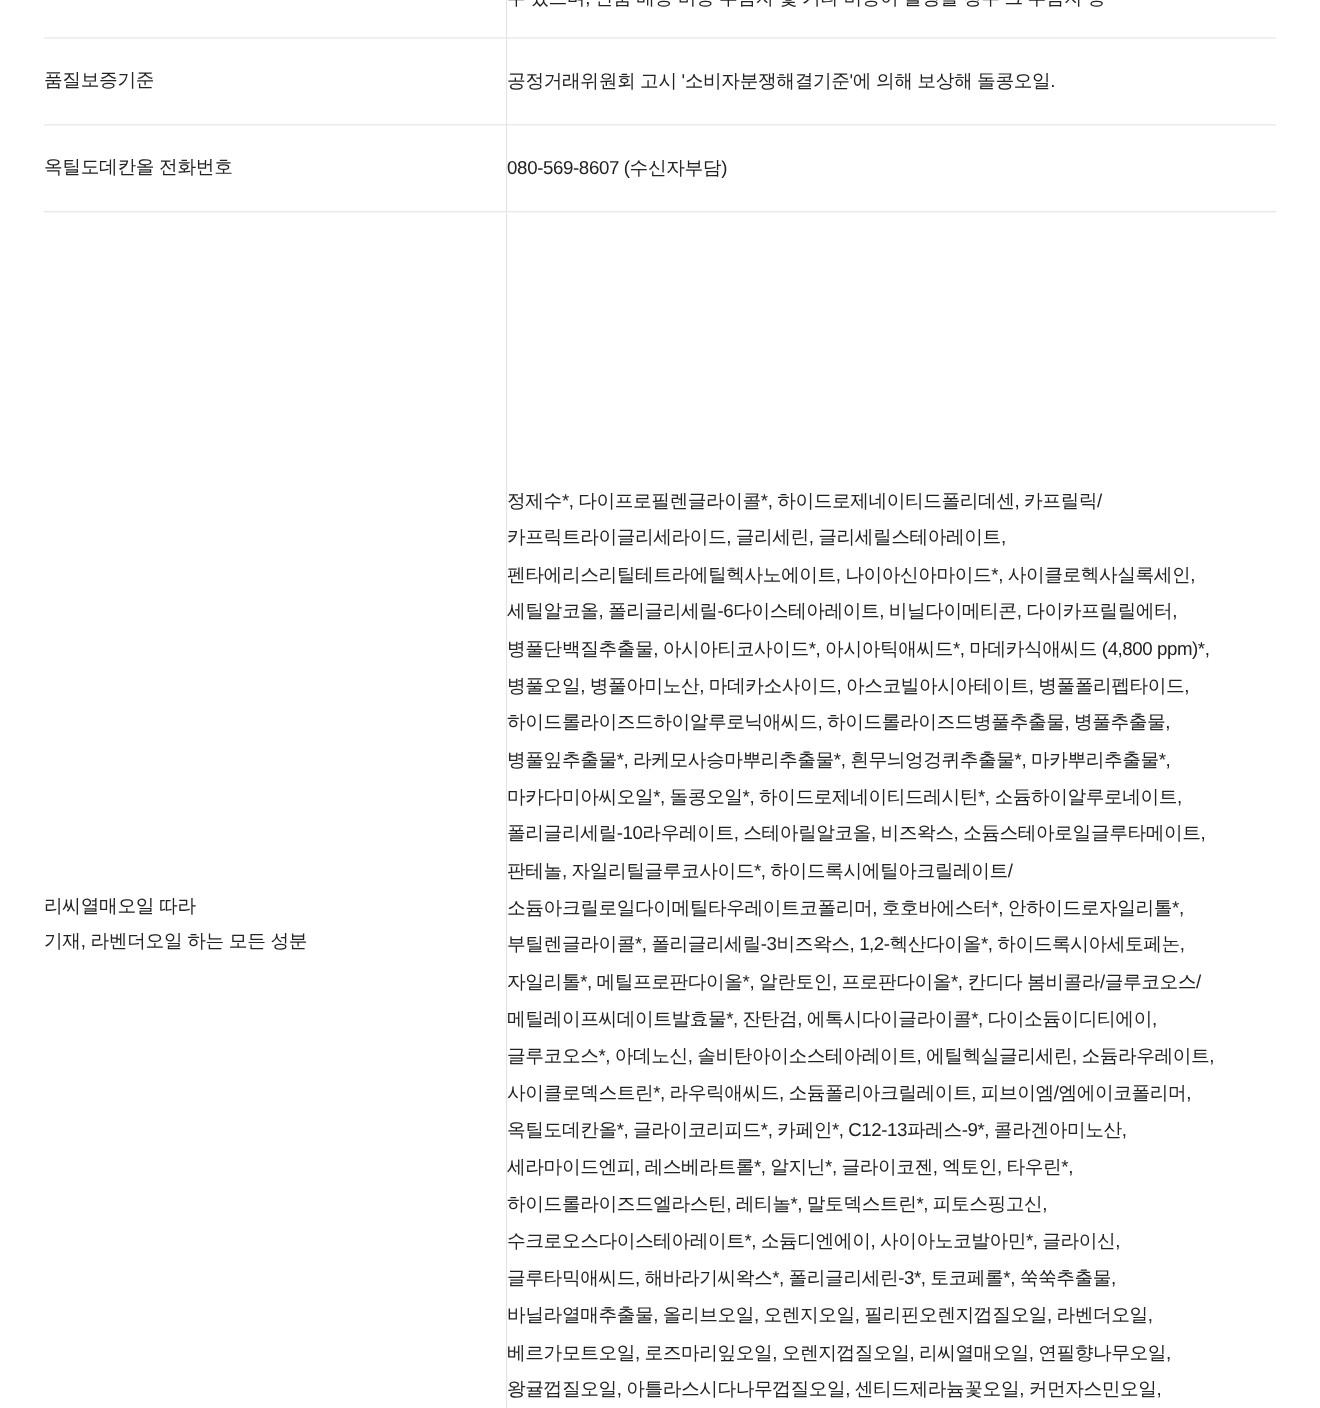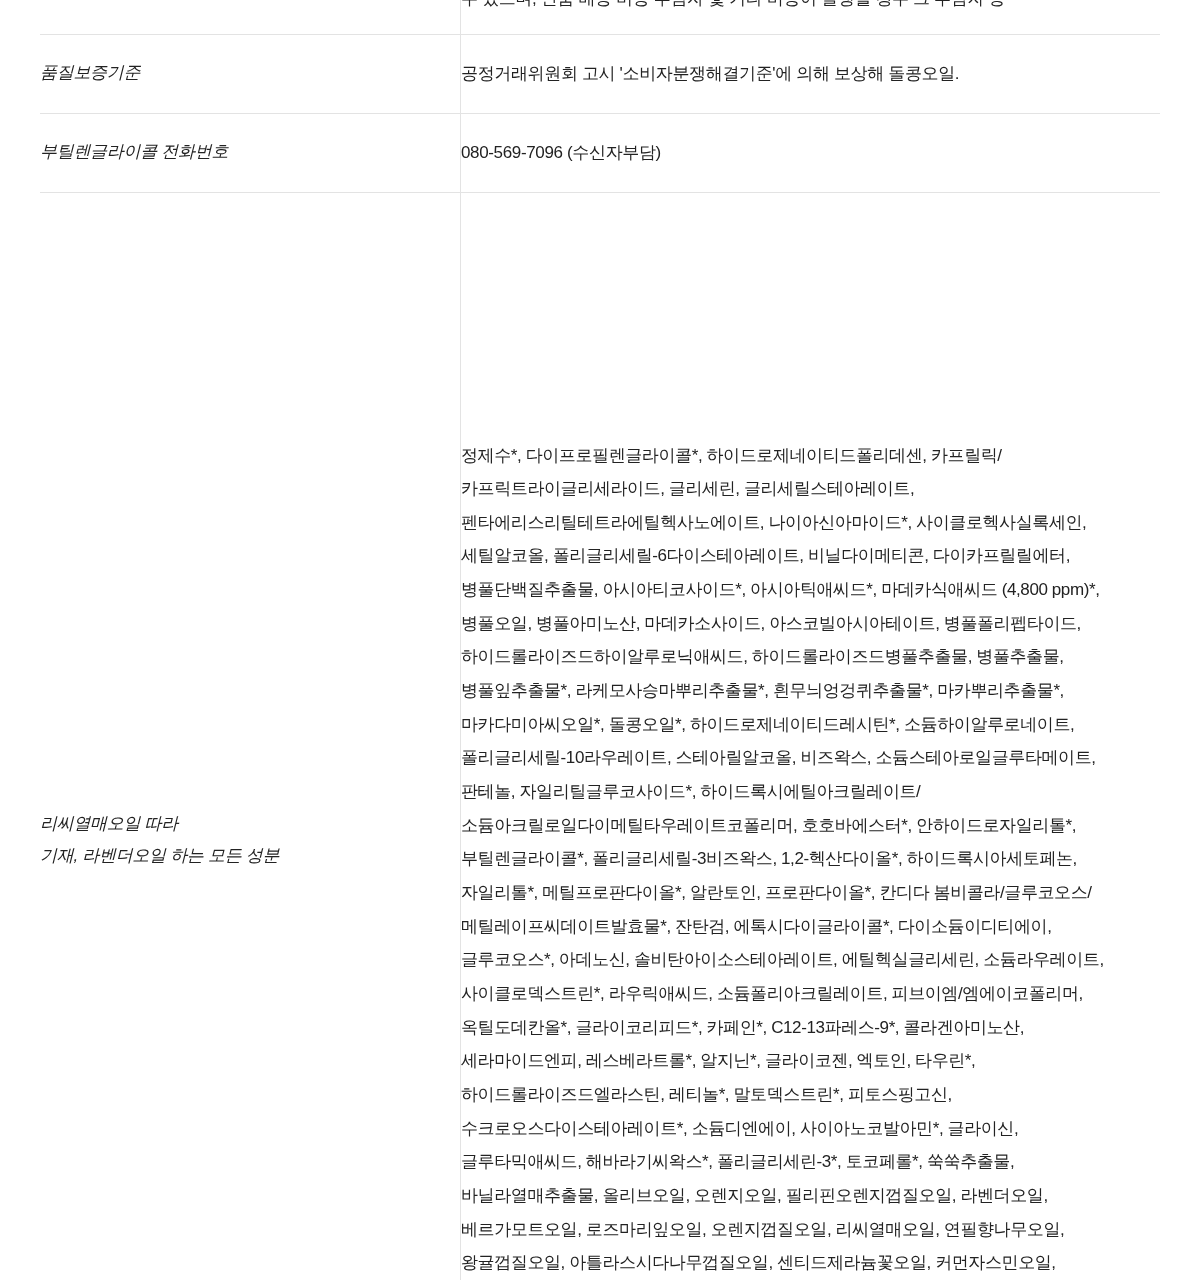--- a/index.html
+++ b/index.html
@@ -31,21 +31,20 @@
     padding: 0;
   }
   .label-cell {
     width: 420px;
     padding: 26px 0 26px 32px;
     font-size: 17px;
     line-height: 1.7;
     color: #222222;
     letter-spacing: -0.3px;
     font-weight: 400;
-    font-style: italic;
   }
   .value-cell {
     padding: 26px 40px 26px 44px;
     font-size: 17px;
     line-height: 1.75;
     color: #222222;
     letter-spacing: -0.35px;
     border-left: 1px solid #e3e3e3;
   }
   
@@ -112,22 +111,22 @@
         <span class="clipped-text">수 있으며, 반품 배송 비용 부담자 및 기타 비용이 발생할 경우 그 부담자 등</span>
       </td>
     </tr>
 
     <tr class="warranty-row">
       <td class="label-cell">품질보증기준</td>
       <td class="value-cell">공정거래위원회 고시 '소비자분쟁해결기준'에 의해 보상해 돌콩오일.</td>
     </tr>
 
     <tr class="phone-row">
-      <td class="label-cell">부틸렌글라이콜 전화번호</td>
-      <td class="value-cell">080-569-7096 (수신자부담)</td>
+      <td class="label-cell">옥틸도데칸올 전화번호</td>
+      <td class="value-cell">080-569-8607 (수신자부담)</td>
     </tr>
 
     <tr class="ingredients-row">
       <td class="label-cell">
         <span>리씨열매오일 따라</span>
         <span class="label-line2">기재, 라벤더오일 하는 모든 성분</span>
       </td>
       <td class="value-cell">
         <div class="ingredients-text">정제수*, 다이프로필렌글라이콜*, 하이드로제네이티드폴리데센, 카프릴릭/카프릭트라이글리세라이드, 글리세린, 글리세릴스테아레이트, 펜타에리스리틸테트라에틸헥사노에이트, 나이아신아마이드*, 사이클로헥사실록세인, 세틸알코올, 폴리글리세릴-6다이스테아레이트, 비닐다이메티콘, 다이카프릴릴에터, 병풀단백질추출물, 아시아티코사이드*, 아시아틱애씨드*, 마데카식애씨드 (4,800 ppm)*, 병풀오일, 병풀아미노산, 마데카소사이드, 아스코빌아시아테이트, 병풀폴리펩타이드, 하이드롤라이즈드하이알루로닉애씨드, 하이드롤라이즈드병풀추출물, 병풀추출물, 병풀잎추출물*, 라케모사승마뿌리추출물*, 흰무늬엉겅퀴추출물*, 마카뿌리추출물*, 마카다미아씨오일*, 돌콩오일*, 하이드로제네이티드레시틴*, 소듐하이알루로네이트, 폴리글리세릴-10라우레이트, 스테아릴알코올, 비즈왁스, 소듐스테아로일글루타메이트, 판테놀, 자일리틸글루코사이드*, 하이드록시에틸아크릴레이트/소듐아크릴로일다이메틸타우레이트코폴리머, 호호바에스터*, 안하이드로자일리톨*, 부틸렌글라이콜*, 폴리글리세릴-3비즈왁스, 1,2-헥산다이올*, 하이드록시아세토페논, 자일리톨*, 메틸프로판다이올*, 알란토인, 프로판다이올*, 칸디다 봄비콜라/글루코오스/메틸레이프씨데이트발효물*, 잔탄검, 에톡시다이글라이콜*, 다이소듐이디티에이, 글루코오스*, 아데노신, 솔비탄아이소스테아레이트, 에틸헥실글리세린, 소듐라우레이트, 사이클로덱스트린*, 라우릭애씨드, 소듐폴리아크릴레이트, 피브이엠/엠에이코폴리머, 옥틸도데칸올*, 글라이코리피드*, 카페인*, C12-13파레스-9*, 콜라겐아미노산, 세라마이드엔피, 레스베라트롤*, 알지닌*, 글라이코젠, 엑토인, 타우린*, 하이드롤라이즈드엘라스틴, 레티놀*, 말토덱스트린*, 피토스핑고신, 수크로오스다이스테아레이트*, 소듐디엔에이, 사이아노코발아민*, 글라이신, 글루타믹애씨드, 해바라기씨왁스*, 폴리글리세린-3*, 토코페롤*, 쑥쑥추출물, 바닐라열매추출물, 올리브오일, 오렌지오일, 필리핀오렌지껍질오일, 라벤더오일, 베르가모트오일, 로즈마리잎오일, 오렌지껍질오일, 리씨열매오일, 연필향나무오일, 왕귤껍질오일, 아틀라스시다나무껍질오일, 센티드제라늄꽃오일, 커먼자스민오일, 마텔오일, 장미꽃오일, 갈바눔수지오일, 발삼코파이바수지, 리모넨, 리날룰, 시트랄 (*활성-TECA™ 30,000 ppm)</div>
       </td>

